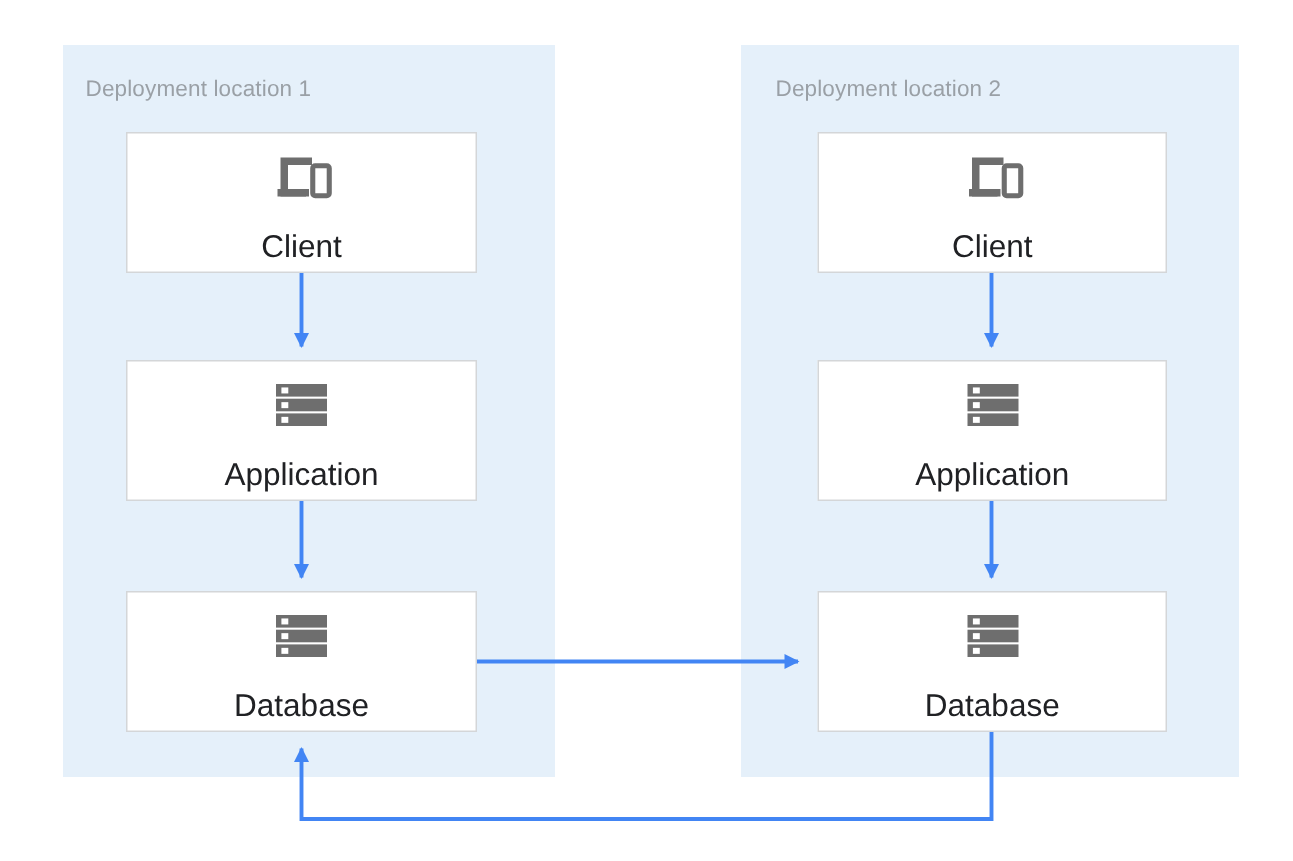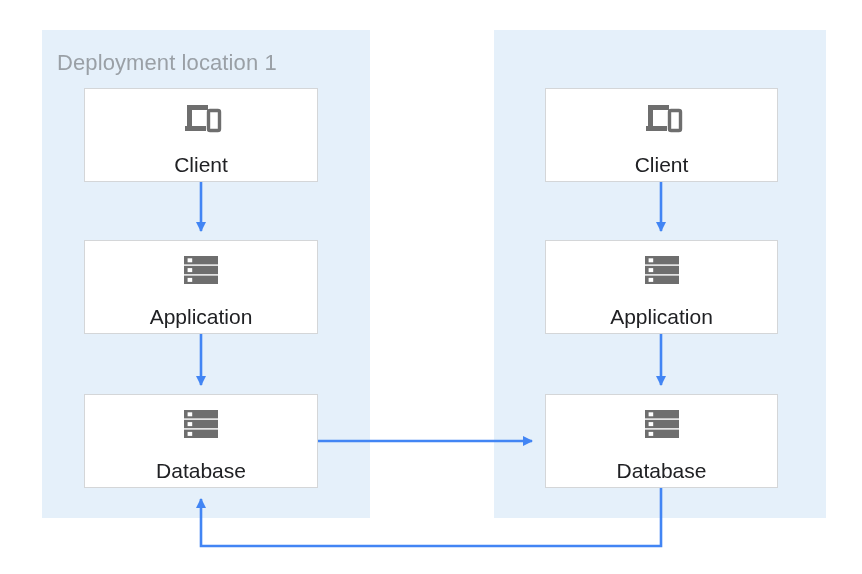--- a/index.html
+++ b/index.html
@@ -19,21 +19,21 @@
     background: #ffffff;
     overflow: hidden;
   }
   
   .region {
     position: absolute;
     background: #e5f0fa;
   }
   .region-title {
     position: absolute;
-    font-size: 22px;
+    font-size: 15px;
     color: #9aa0a6;
     letter-spacing: 0.1px;
     white-space: nowrap;
     line-height: 1;
   }
   
   .node {
     position: absolute;
     background: #ffffff;
     border: 1px solid #d4d6d8;
@@ -69,20 +69,21 @@
 </style>
 </head>
 <body>
 
 <div id="canvas">
 
   <div class="region" style="left:42px; top:30px; width:328px; height:488px;"></div>
   <div class="region" style="left:494px; top:30px; width:332px; height:488px;"></div>
 
   <div class="region-title" style="left:57px; top:52px;">Deployment location 1</div>
+  <div class="region-title" style="left:517px; top:52px;">Deployment location 2</div>
 
   <svg id="edges" viewBox="0 0 862 574" xmlns="http://www.w3.org/2000/svg">
     <defs>
       <marker id="ah-down" markerWidth="12" markerHeight="12" refX="6" refY="10" orient="0" markerUnits="userSpaceOnUse">
         <path d="M1,1 L11,1 L6,11 Z" fill="#4285f4"></path>
       </marker>
       <marker id="ah-right" markerWidth="12" markerHeight="12" refX="10" refY="6" orient="0" markerUnits="userSpaceOnUse">
         <path d="M1,1 L11,6 L1,11 Z" fill="#4285f4"></path>
       </marker>
       <marker id="ah-up" markerWidth="12" markerHeight="12" refX="6" refY="2" orient="0" markerUnits="userSpaceOnUse">

